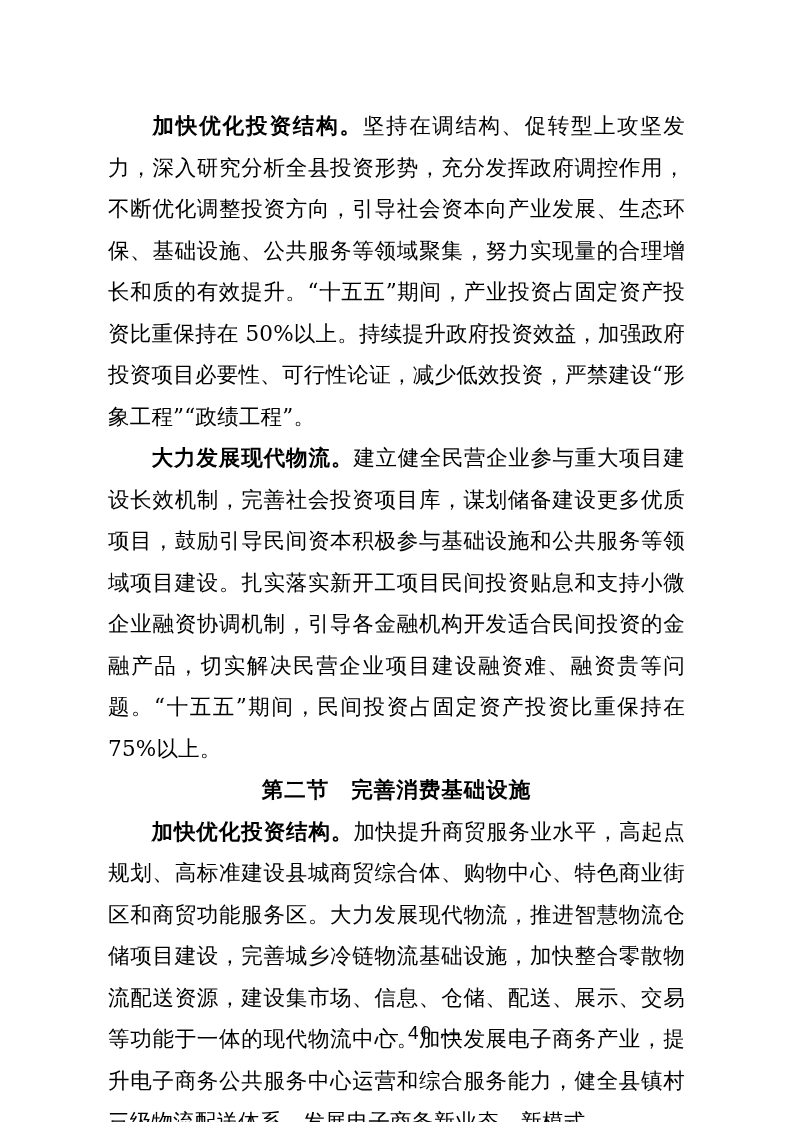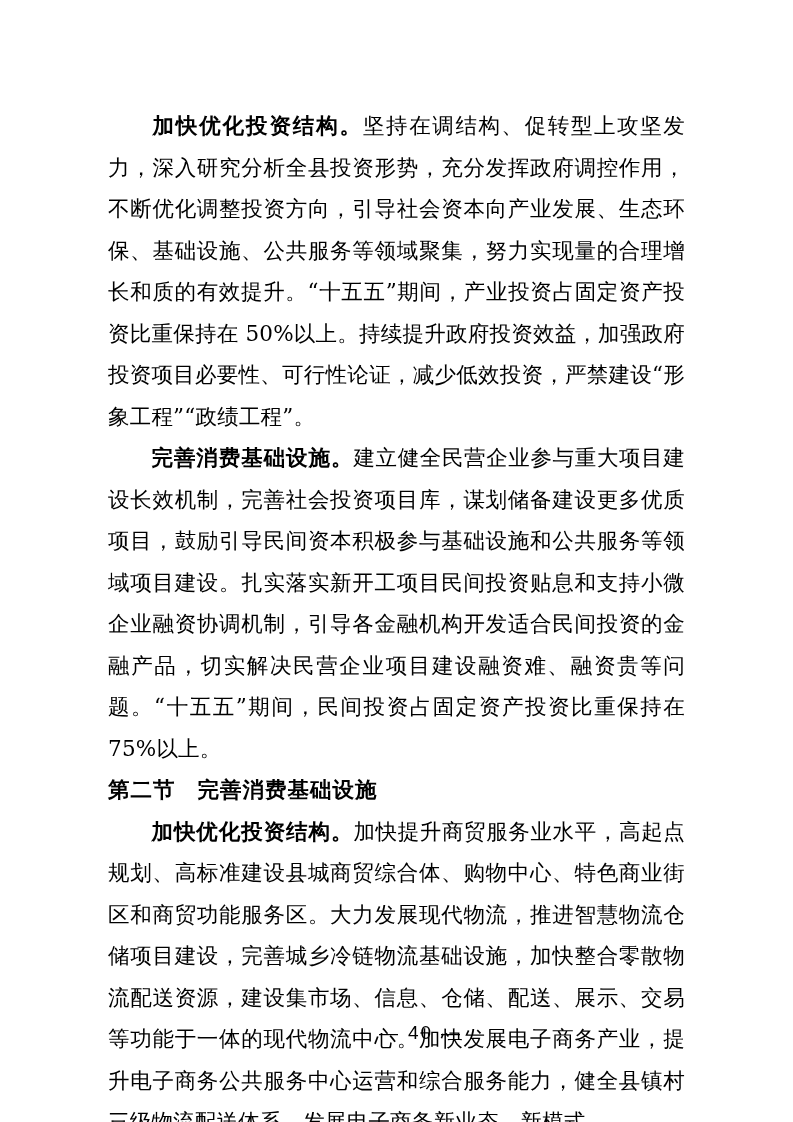--- a/index.html
+++ b/index.html
@@ -37,20 +37,21 @@
     width: 43px;
   }
   .lead {
     font-weight: bold;
     letter-spacing: 0.5px;
   }
   .section-heading {
     font-size: 21.5px;
     line-height: 41.5px;
     font-weight: bold;
+    text-align: center;
     letter-spacing: 1px;
     margin: 0;
   }
   .section-heading .gap {
     display: inline-block;
     width: 22px;
   }
   .footer {
     position: absolute;
     left: 16px;
@@ -70,21 +71,21 @@
 </head>
 <body>
 
 <div class="page">
 
   <p class="para">
     <span class="indent"></span><span class="lead">加快优化投资结构。</span><span>坚持在调结构、促转型上攻坚发力，深入研究分析全县投资形势，充分发挥政府调控作用，不断优化调整投资方向，引导社会资本向产业发展、生态环保、基础设施、公共服务等领域聚集，努力实现量的合理增长和质的有效提升。“十五五”期间，产业投资占固定资产投资比重保持在 50%以上。持续提升政府投资效益，加强政府投资项目必要性、可行性论证，减少低效投资，严禁建设“形象工程”“政绩工程”。</span>
   </p>
 
   <p class="para">
-    <span class="indent"></span><span class="lead">完善消费基础设施。</span><span>建立健全民营企业参与重大项目建设长效机制，完善社会投资项目库，谋划储备建设更多优质项目，鼓励引导民间资本积极参与基础设施和公共服务等领域项目建设。扎实落实新开工项目民间投资贴息和支持小微企业融资协调机制，引导各金融机构开发适合民间投资的金融产品，切实解决民营企业项目建设融资难、融资贵等问题。“十五五”期间，民间投资占固定资产投资比重保持在 75%以上。</span>
+    <span class="indent"></span><span class="lead">大力发展现代物流。</span><span>建立健全民营企业参与重大项目建设长效机制，完善社会投资项目库，谋划储备建设更多优质项目，鼓励引导民间资本积极参与基础设施和公共服务等领域项目建设。扎实落实新开工项目民间投资贴息和支持小微企业融资协调机制，引导各金融机构开发适合民间投资的金融产品，切实解决民营企业项目建设融资难、融资贵等问题。“十五五”期间，民间投资占固定资产投资比重保持在 75%以上。</span>
   </p>
 
   <h2 class="section-heading">
     <span>第二节</span><span class="gap"></span><span>完善消费基础设施</span>
   </h2>
 
   <p class="para">
     <span class="indent"></span><span class="lead">加快优化投资结构。</span><span>加快提升商贸服务业水平，高起点规划、高标准建设县城商贸综合体、购物中心、特色商业街区和商贸功能服务区。大力发展现代物流，推进智慧物流仓储项目建设，完善城乡冷链物流基础设施，加快整合零散物流配送资源，建设集市场、信息、仓储、配送、展示、交易等功能于一体的现代物流中心。加快发展电子商务产业，提升电子商务公共服务中心运营和综合服务能力，健全县镇村三级物流配送体系，发展电子商务新业态、新模式。</span>
   </p>
 

